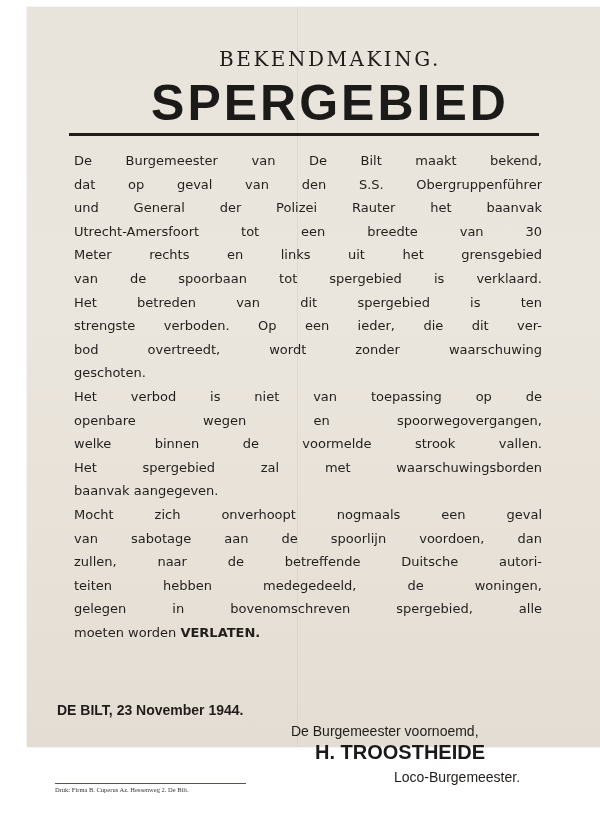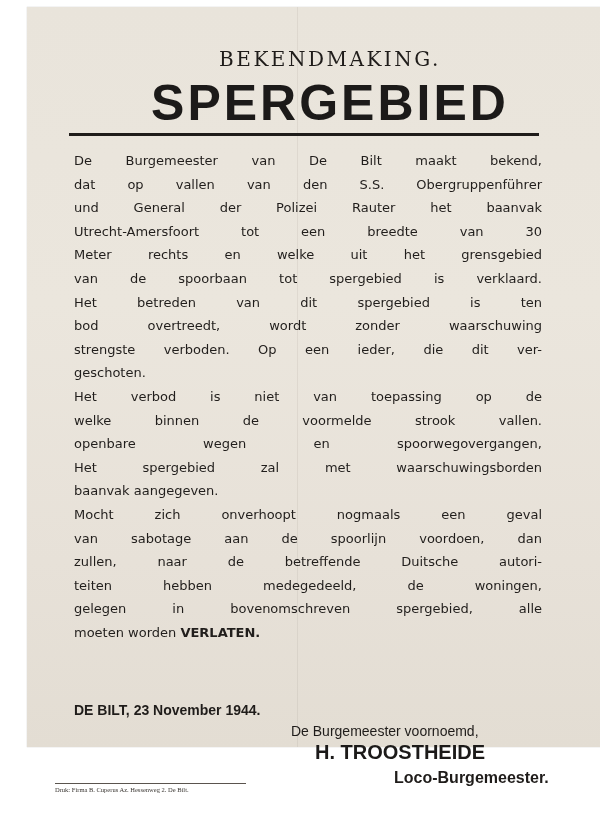--- a/index.html
+++ b/index.html
@@ -48,39 +48,39 @@
       color: #211e1c;
       text-align: justify;
     }
     .body-text .line {
       display: block; white-space: nowrap; text-align: justify;
       text-align-last: justify;
     }
     .body-text .line.last { text-align-last: left; }
     .verlaten { font-weight: bold; }
     .dateline {
-      position: absolute; left: 47px; top: 695px;
+      position: absolute; left: 30px; top: 695px;
       font-family: "Liberation Sans", sans-serif;
       font-weight: bold; font-size: 14px;
       color: #1f1c1a;
     }
     .sig-role {
       position: absolute; left: 264px; top: 716px;
       font-family: "Liberation Sans", sans-serif;
       font-size: 14px; color: #1f1c1a;
     }
     .sig-name {
       position: absolute; left: 288px; top: 734px;
       font-family: "Liberation Sans", sans-serif;
       font-weight: bold; font-size: 20px; color: #1c1a19;
     }
     .sig-title {
       position: absolute; left: 367px; top: 762px;
       font-family: "Liberation Sans", sans-serif;
-      font-weight: bold; font-size: 16px; color: #1f1c1a;
+      font-weight: normal; font-size: 14px; color: #1f1c1a;
     }
     .printer-rule {
       position: absolute; left: 28px; top: 776px; width: 191px; height: 1px;
       background: #5a544e;
     }
     .printer {
       position: absolute; left: 28px; top: 779px;
       font-family: "Liberation Serif", serif;
       font-size: 6.5px; color: #3a3632;
       white-space: nowrap;
@@ -91,32 +91,32 @@
 
 <div class="poster">
   <div class="fold-v"></div>
 
   <div class="heading-small">BEKENDMAKING.</div>
   <div class="heading-big">SPERGEBIED</div>
   <div class="heading-rule"></div>
 
   <div class="body-text">
     <span class="line">De Burgemeester van De Bilt maakt bekend,</span>
-    <span class="line">dat op vallen van den S.S. Obergruppenführer</span>
+    <span class="line">dat op geval van den S.S. Obergruppenführer</span>
     <span class="line">und General der Polizei Rauter het baanvak</span>
     <span class="line">Utrecht-Amersfoort tot een breedte van 30</span>
-    <span class="line">Meter rechts en welke uit het grensgebied</span>
+    <span class="line">Meter rechts en links uit het grensgebied</span>
     <span class="line">van de spoorbaan tot spergebied is verklaard.</span>
     <span class="line">Het betreden van dit spergebied is ten</span>
+    <span class="line">strengste verboden. Op een ieder, die dit ver-</span>
     <span class="line">bod overtreedt, wordt zonder waarschuwing</span>
-    <span class="line">strengste verboden. Op een ieder, die dit ver-</span>
     <span class="line last">geschoten.</span>
     <span class="line">Het verbod is niet van toepassing op de</span>
+    <span class="line">openbare wegen en spoorwegovergangen,</span>
     <span class="line">welke binnen de voormelde strook vallen.</span>
-    <span class="line">openbare wegen en spoorwegovergangen,</span>
     <span class="line">Het spergebied zal met waarschuwingsborden</span>
     <span class="line last">baanvak aangegeven.</span>
     <span class="line">Mocht zich onverhoopt nogmaals een geval</span>
     <span class="line">van sabotage aan de spoorlijn voordoen, dan</span>
     <span class="line">zullen, naar de betreffende Duitsche autori-</span>
     <span class="line">teiten hebben medegedeeld, de woningen,</span>
     <span class="line">gelegen in bovenomschreven spergebied, alle</span>
     <span class="line last"><span>moeten worden </span><span class="verlaten">VERLATEN.</span></span>
   </div>
 

